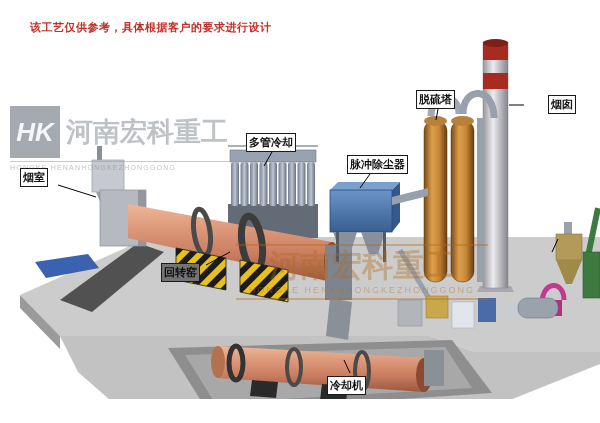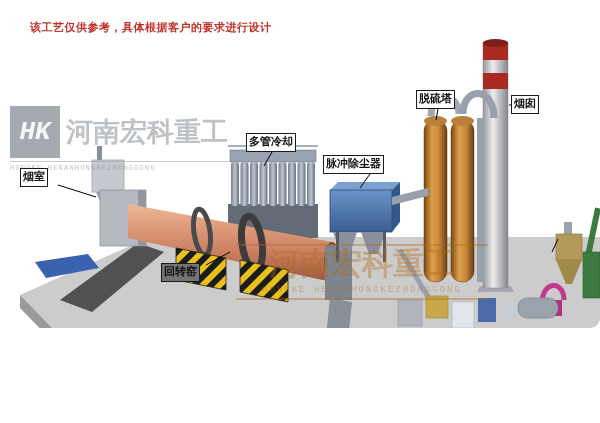--- a/index.html
+++ b/index.html
@@ -1,19 +1,18 @@
 <!DOCTYPE html>
 <html><head>
 <meta charset="utf-8">
 <style>
   html,body{margin:0;padding:0;background:#fff;}
   #stage{
-    position:relative;width:600px;height:328px;background:#ffffff;overflow:hidden;
-    font-family:Liberation Mono, monospace;
-    border-radius:10px;
+    position:relative;width:600px;height:399px;background:#ffffff;overflow:hidden;
+    font-family:Liberation Sans, sans-serif;
   }
   #scene{position:absolute;left:0;top:0;z-index:1;}
   .disclaimer{
     position:absolute;left:30px;top:20px;z-index:5;
     font-size:11px;font-weight:bold;color:#c03028;letter-spacing:.5px;white-space:nowrap;
   }
   
   .lbl{
     position:absolute;z-index:6;background:#ffffff;border:1px solid #1a1a1a;color:#111;
     font-size:11px;font-weight:bold;line-height:1;padding:3px 2px;white-space:nowrap;
@@ -206,19 +205,19 @@
     <div class="en">HONGKE HENANHONGKEZHONGGONG</div>
   </div>
 
   <div class="wm-center">
     <div class="cn">河南宏科重工</div>
     <div class="en">HONGKE HENANHONGKEZHONGGONG</div>
   </div>
 
   <div class="lbl" style="left:20px;top:168px">烟室</div>
   <div class="lbl" style="left:246px;top:133px">多管冷却</div>
-  <div class="lbl" style="left:323px;top:155px">脉冲除尘器</div>
+  <div class="lbl" style="left:347px;top:155px">脉冲除尘器</div>
   <div class="lbl" style="left:416px;top:90px">脱硫塔</div>
-  <div class="lbl" style="left:511px;top:95px">烟囱</div>
+  <div class="lbl" style="left:548px;top:95px">烟囱</div>
   <div class="lbl hl" style="left:161px;top:263px">回转窑</div>
   <div class="lbl" style="left:327px;top:376px">冷却机</div>
 
 </div>
 
 </body></html>

